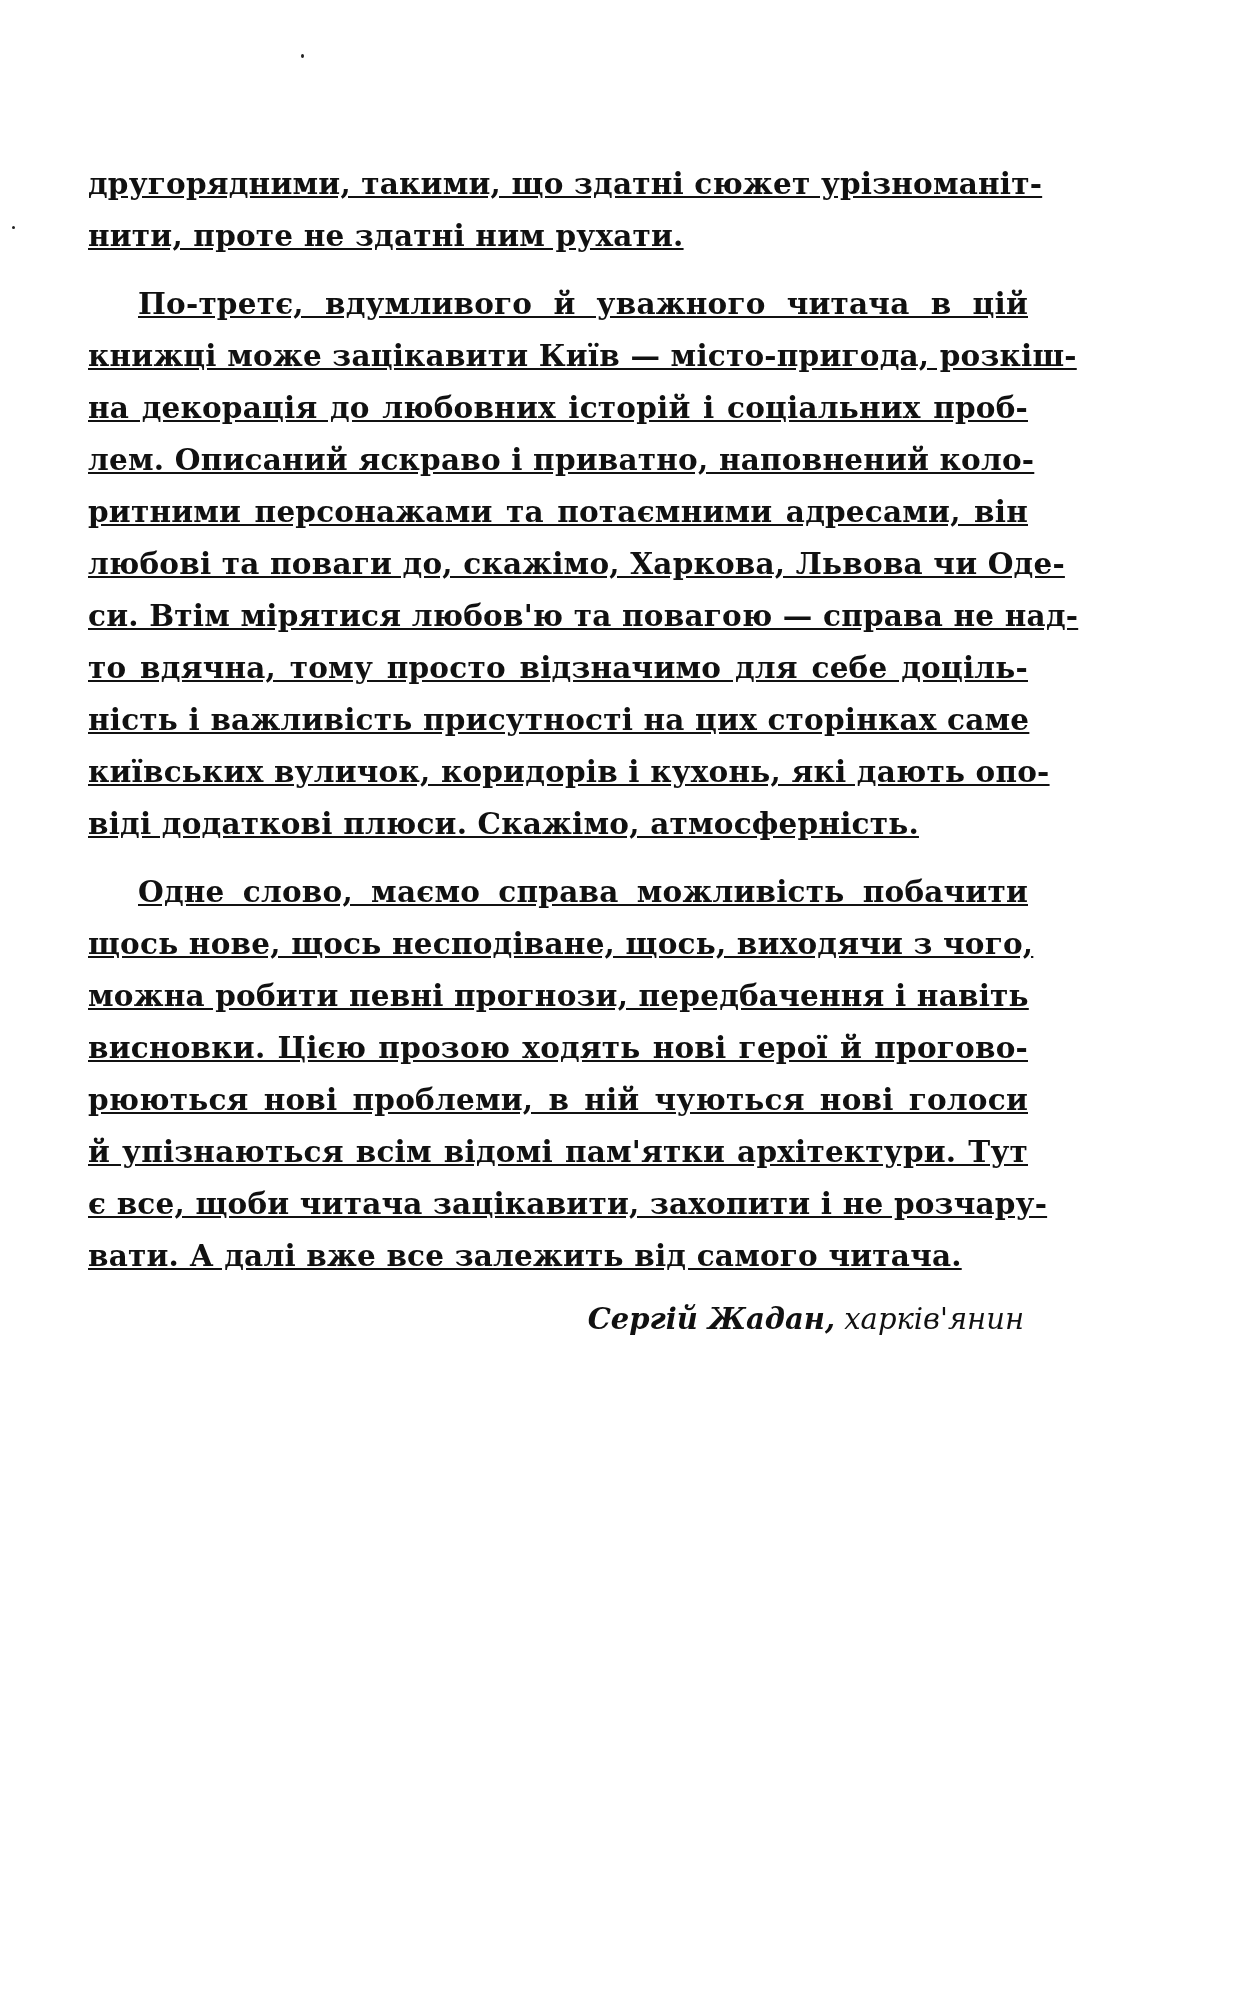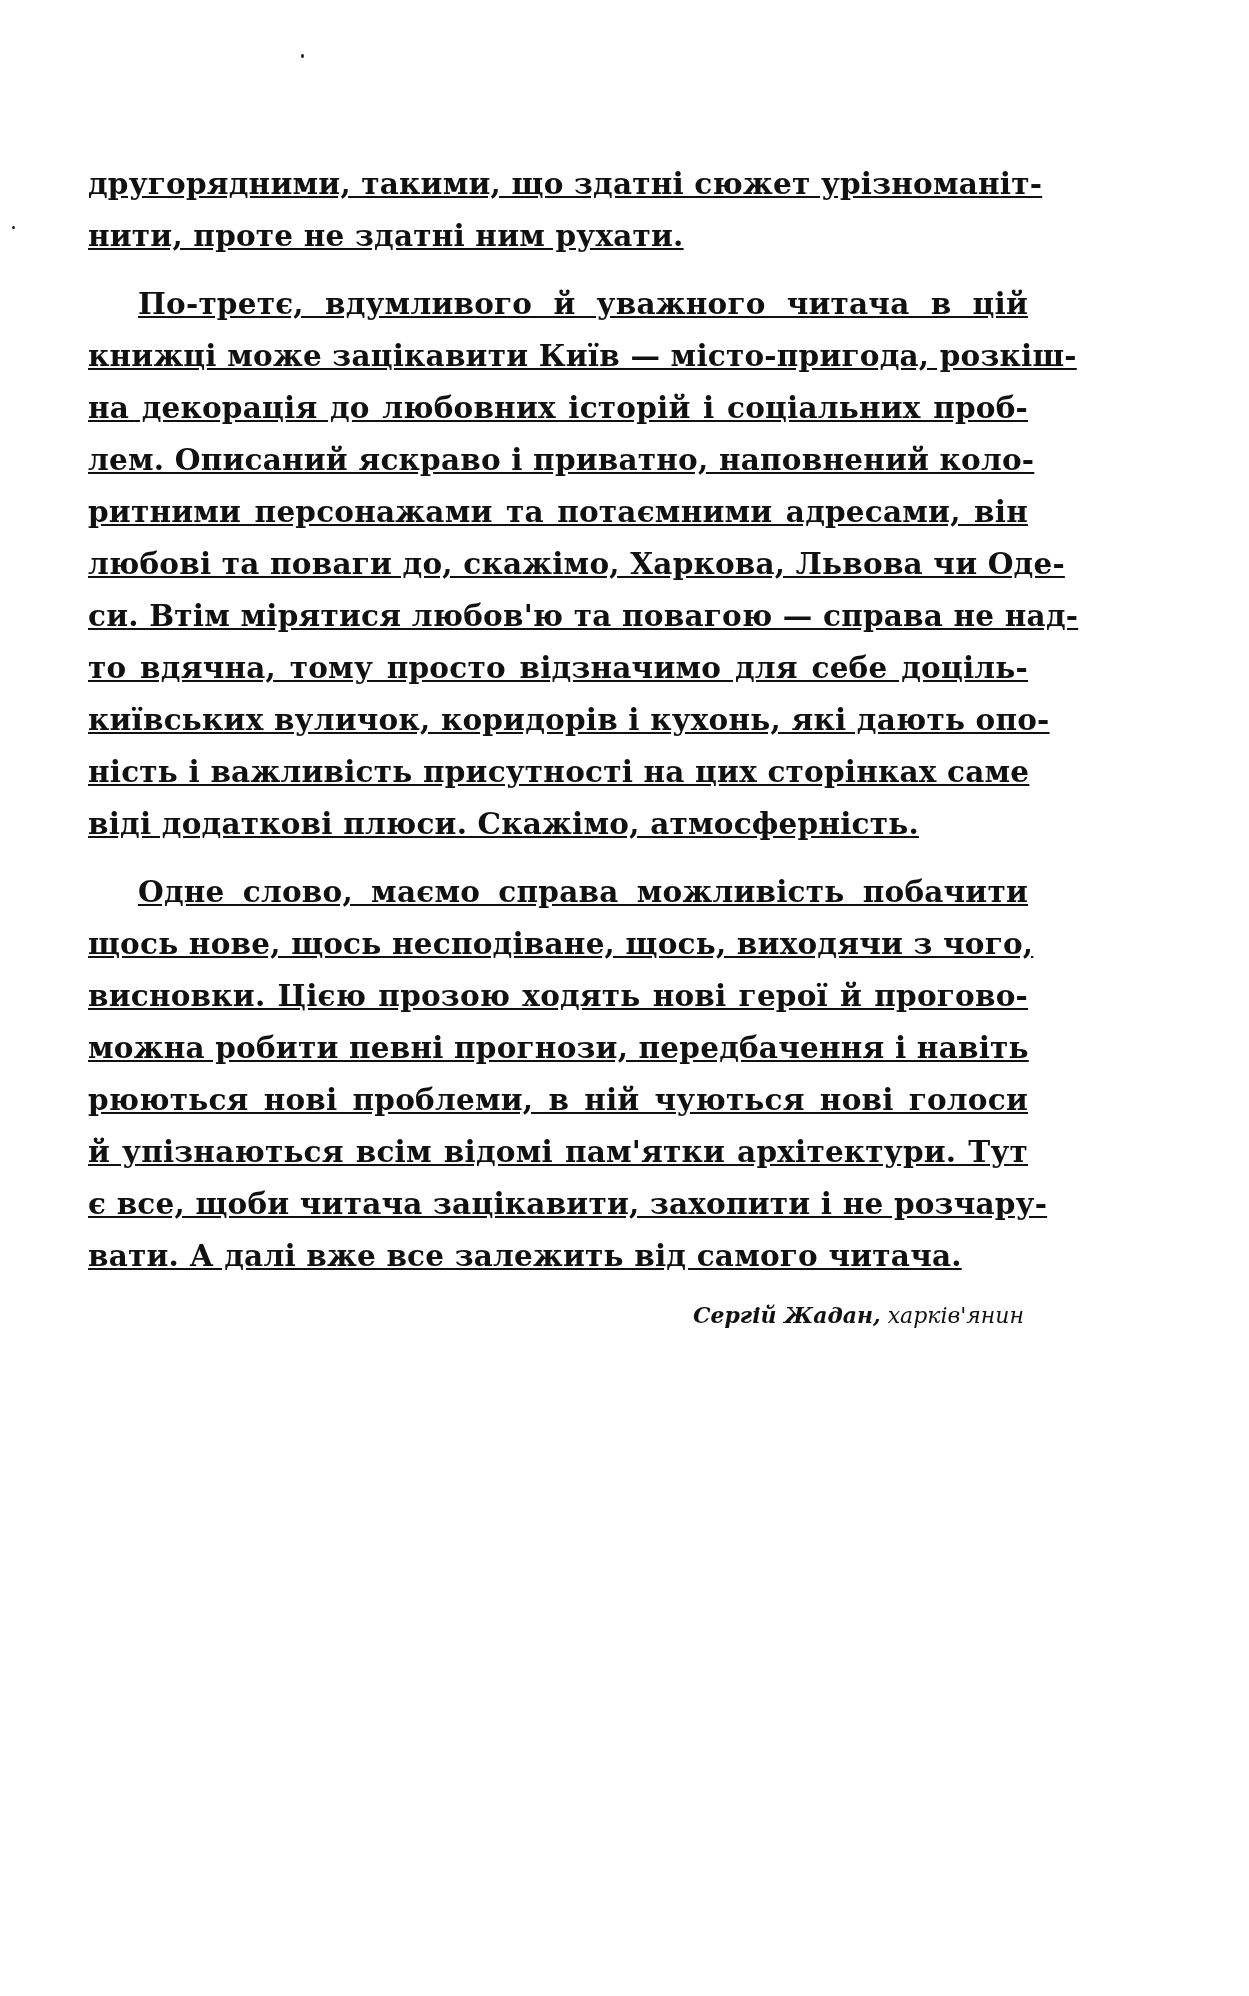--- a/index.html
+++ b/index.html
@@ -36,21 +36,21 @@
       text-align-last: left;
     }
     .line.indent {
       padding-left: 50px;
     }
     .signature {
       position: absolute;
       right: 225px;
       top: 1302px;
       font-family: "DejaVu Serif", "Liberation Serif", serif;
-      font-size: 22px;
+      font-size: 29px;
       font-style: italic;
       white-space: nowrap;
     }
     .signature .name {
       font-weight: bold;
     }
     .signature .role {
       font-weight: normal;
     }
     .speck {
@@ -73,31 +73,31 @@
   <p style="margin:0">
     </p>
     <div class="line indent">По-третє, вдумливого й уважного читача в цій</div>
     <div class="line">книжці може зацікавити Київ — місто-пригода, розкіш-</div>
     <div class="line">на декорація до любовних історій і соціальних проб-</div>
     <div class="line">лем. Описаний яскраво і приватно, наповнений коло-</div>
     <div class="line">ритними персонажами та потаємними адресами, він</div>
     <div class="line">любові та поваги до, скажімо, Харкова, Львова чи Оде-</div>
     <div class="line">си. Втім мірятися любов'ю та повагою — справа не над-</div>
     <div class="line">то вдячна, тому просто відзначимо для себе доціль-</div>
+    <div class="line">ність і важливість присутності на цих сторінках саме</div>
     <div class="line">київських вуличок, коридорів і кухонь, які дають опо-</div>
-    <div class="line">ність і важливість присутності на цих сторінках саме</div>
     <div class="line last">віді додаткові плюси. Скажімо, атмосферність.</div>
   <p></p>
 
   <p style="margin:0">
     </p>
     <div class="line indent">Одне слово, маємо справа можливість побачити</div>
     <div class="line">щось нове, щось несподіване, щось, виходячи з чого,</div>
+    <div class="line">можна робити певні прогнози, передбачення і навіть</div>
     <div class="line">висновки. Цією прозою ходять нові герої й прогово-</div>
-    <div class="line">можна робити певні прогнози, передбачення і навіть</div>
     <div class="line">рюються нові проблеми, в ній чуються нові голоси</div>
     <div class="line">й упізнаються всім відомі пам'ятки архітектури. Тут</div>
     <div class="line">є все, щоби читача зацікавити, захопити і не розчару-</div>
     <div class="line last">вати. А далі вже все залежить від самого читача.</div>
   <p></p>
 </div>
 
 <div class="signature">
   <span class="name">Сергій Жадан,</span>
   <span class="role">харків'янин</span>

